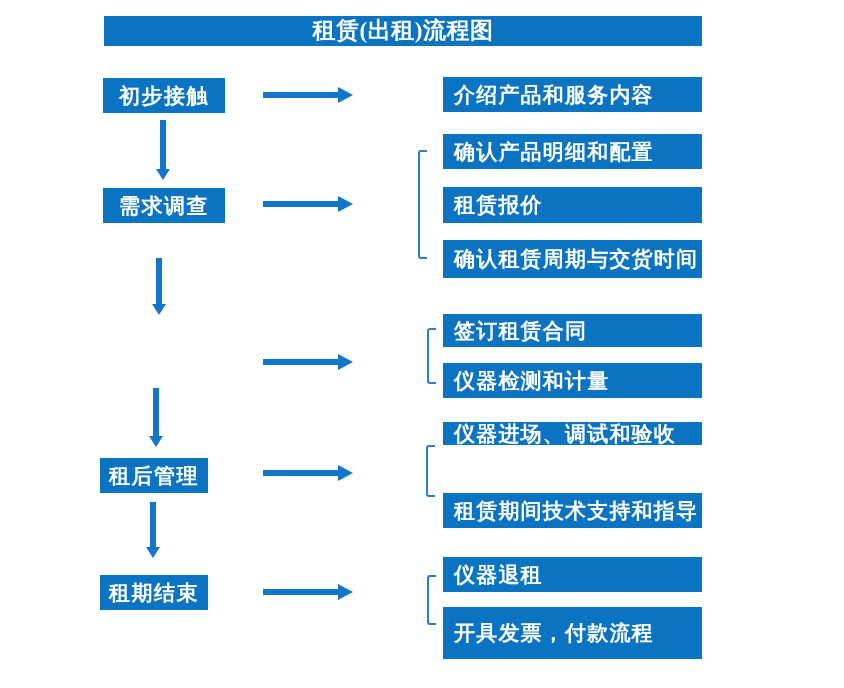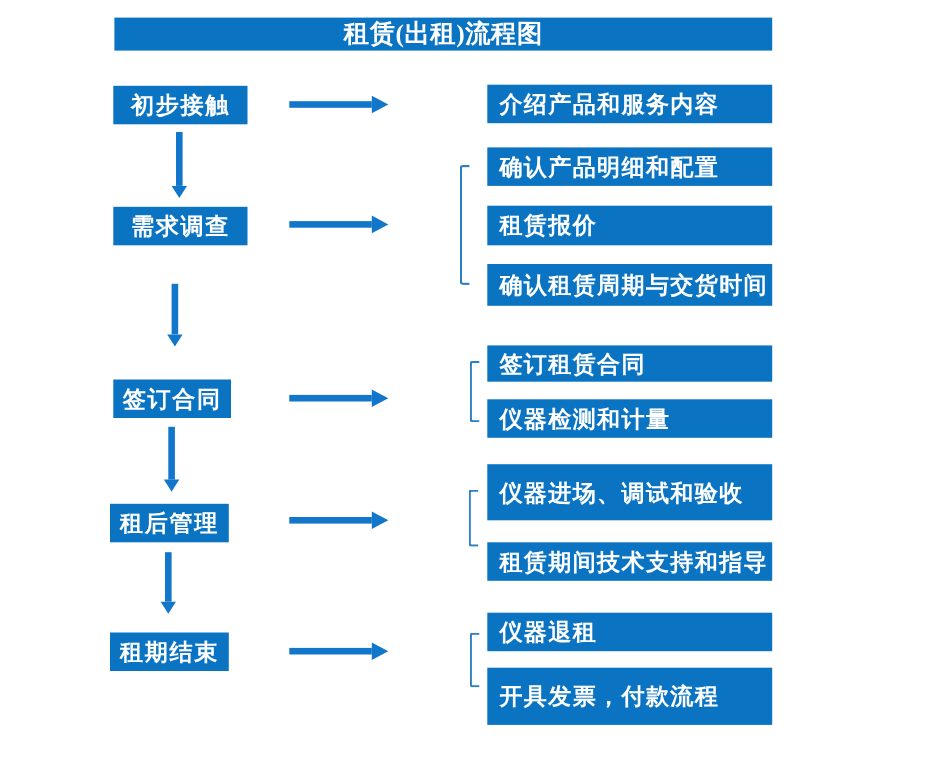--- a/index.html
+++ b/index.html
@@ -39,21 +39,21 @@
     background:var(--box-blue);color:var(--text-white);
     font-size:21px;font-weight:bold;letter-spacing:1.2px;
     display:flex;align-items:center;padding-left:11px;white-space:nowrap;overflow:hidden;
   }
   .d0{top:77px;}
   .d1{top:134px;}
   .d2{top:187px;height:36px;}
   .d3{top:240px;height:38px;}
   .d4{top:314px;height:33px;}
   .d5{top:363px;}
-  .d6{top:422px;height:51px;}
+  .d6{top:422px;height:23px;}
   .d7{top:493px;}
   .d8{top:557px;}
   .d9{top:607px;height:52px;}
 
   
   .h-arrow{position:absolute;left:263px;width:90px;height:16px;}
   .h-arrow .shaft{position:absolute;left:0;top:5px;height:6px;width:75px;background:var(--arrow-blue);}
   .h-arrow .head{
     position:absolute;right:0;top:0;width:0;height:0;
     border-left:15px solid var(--arrow-blue);
@@ -97,21 +97,20 @@
 </style>
 </head>
 <body>
 
 <div class="canvas">
 
   <div class="title-bar">租赁(出租)流程图</div>
 
   <div class="stage-box s0">初步接触</div>
   <div class="stage-box s1">需求调查</div>
-  <div class="stage-box s2">签订合同</div>
   <div class="stage-box s3">租后管理</div>
   <div class="stage-box s4">租期结束</div>
 
   <div class="v-arrow v1">
       <div class="shaft"></div>
       <div class="head"></div>
     </div>
   <div class="v-arrow v2">
       <div class="shaft"></div>
       <div class="head"></div>

